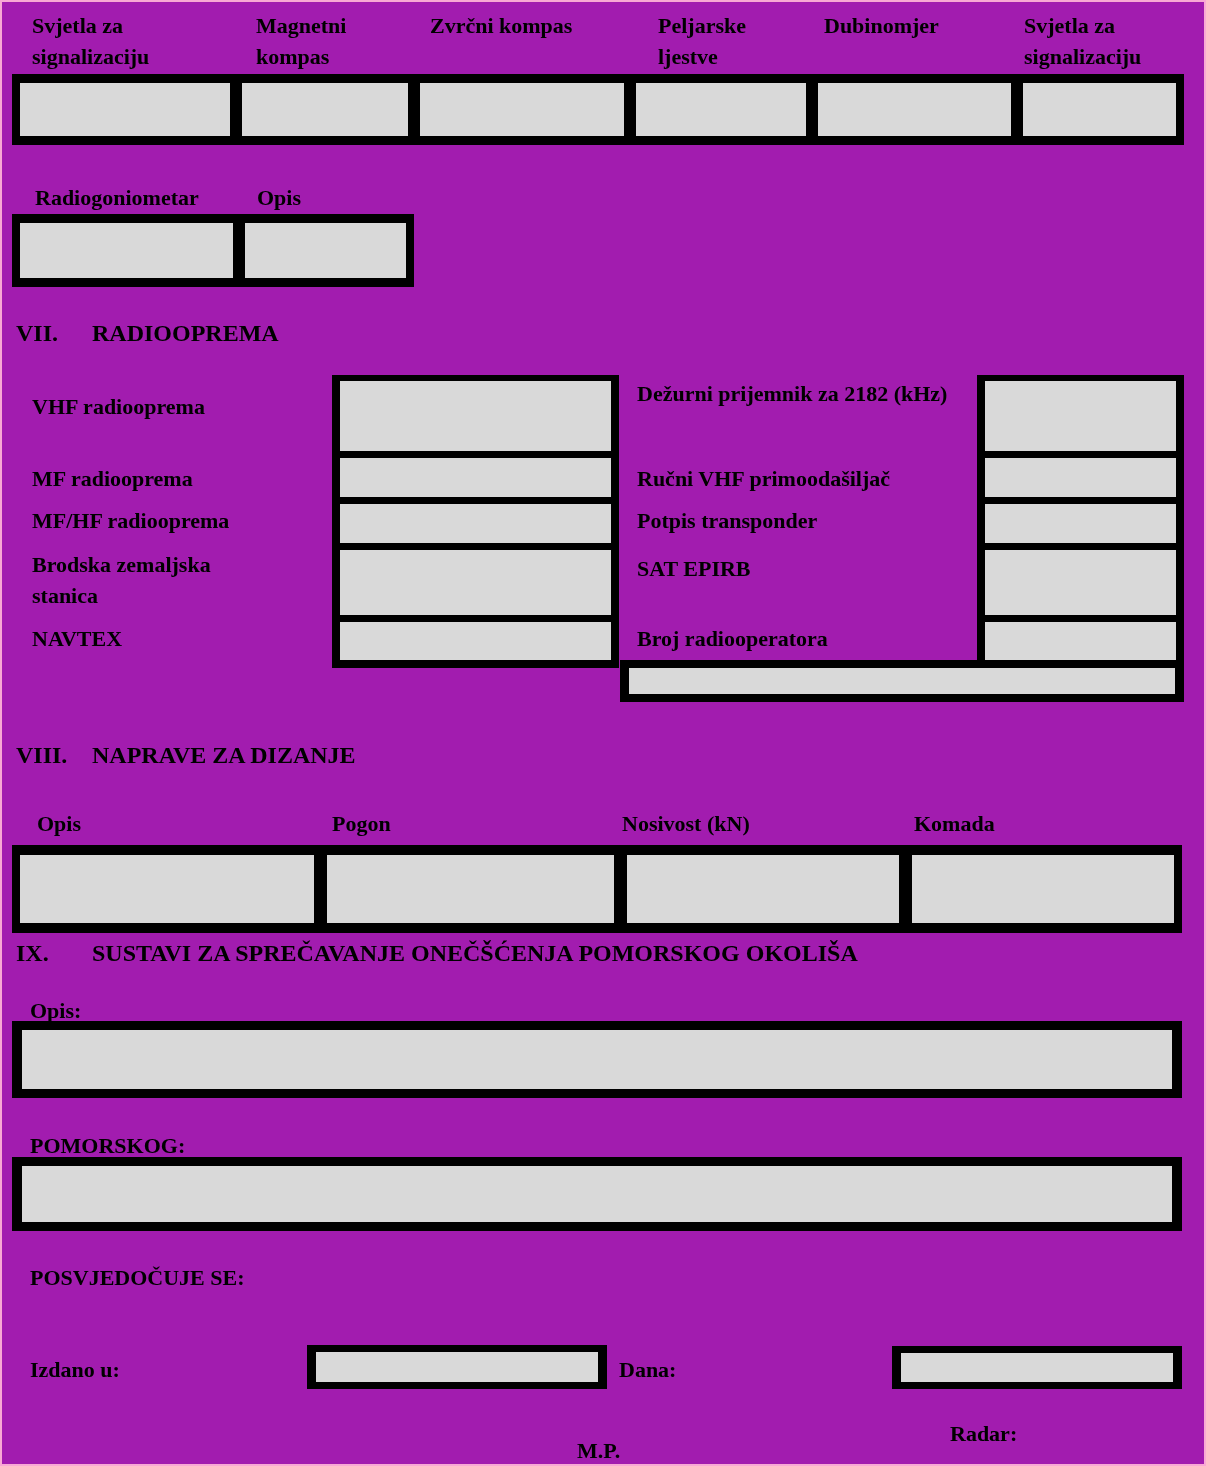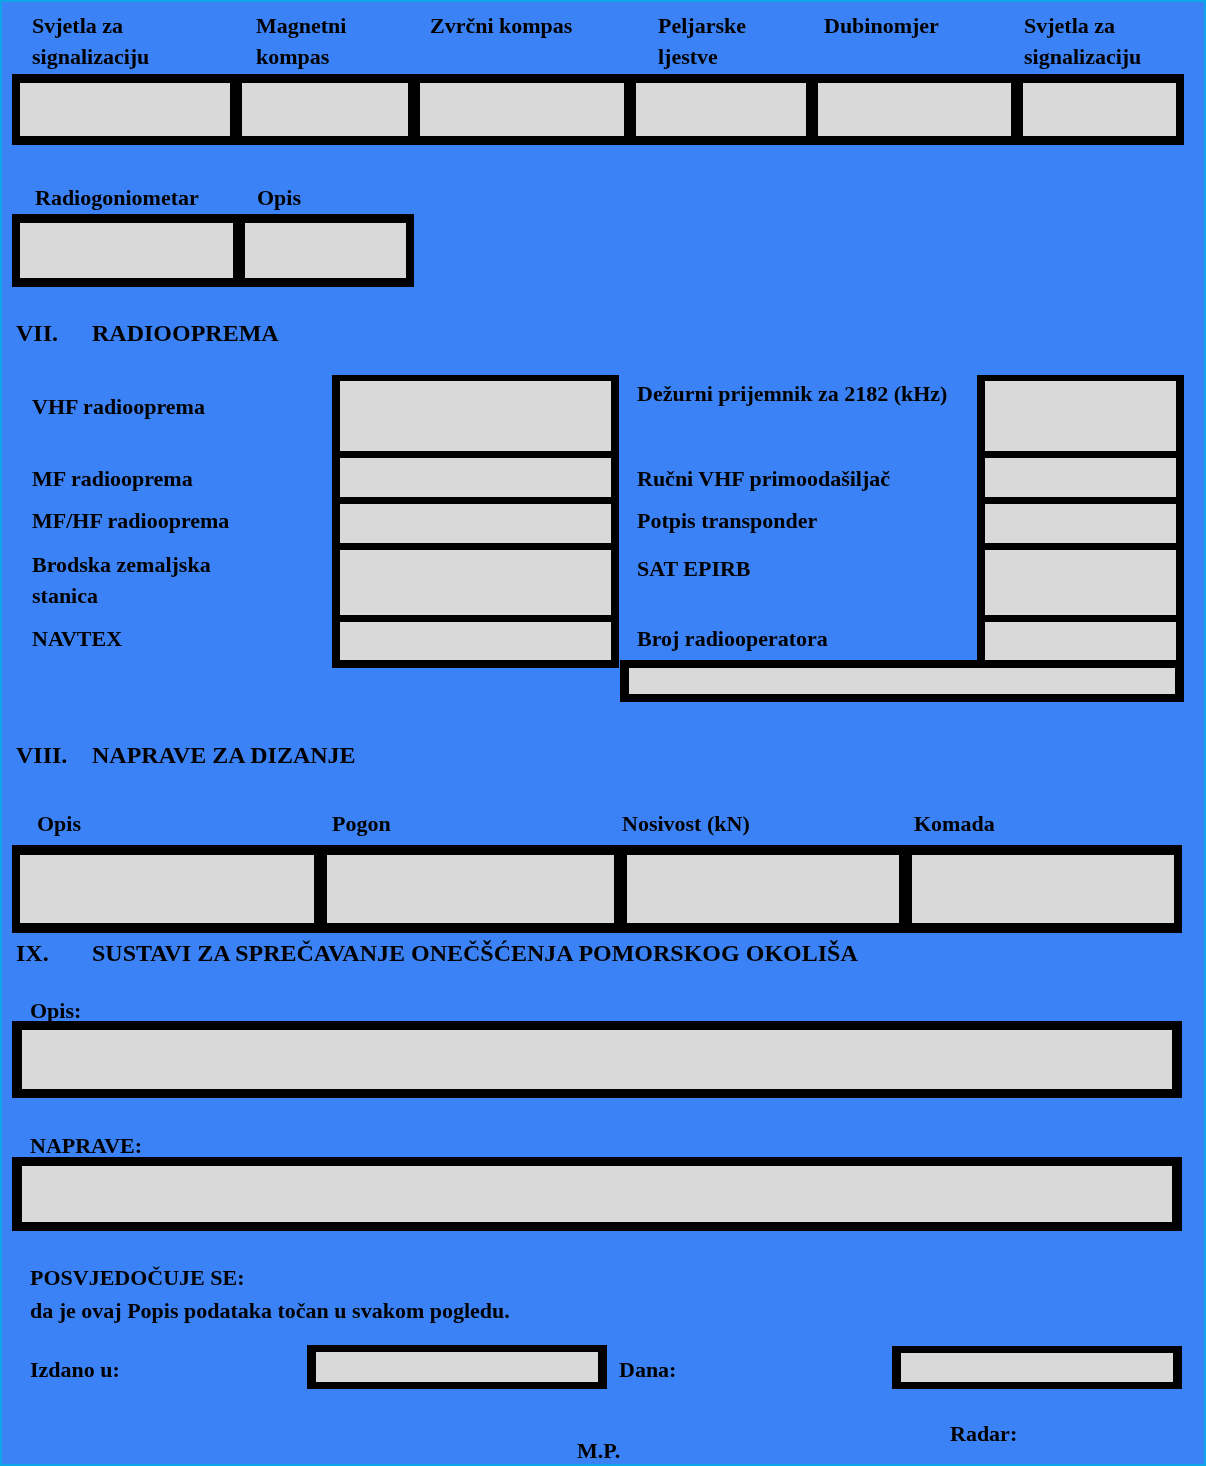--- a/index.html
+++ b/index.html
@@ -1,20 +1,20 @@
 <!DOCTYPE html>
 <html><head>
 <meta charset="utf-8">
 <style>
   html,body { margin:0; padding:0; background:#ffffff; }
   .page {
     position:relative;
     width:1206px; height:1466px;
-    background:#3b82f6;
-    border:2px solid #0ea5e9;
+    background:#a21caf;
+    border:2px solid #f9a8d4;
     box-sizing:border-box;
     font-family:"Liberation Serif","DejaVu Serif",serif;
     font-weight:bold;
     color:#000;
     overflow:hidden;
   }
   .lbl {
     position:absolute;
     font-size:22px;
     line-height:31px;
@@ -126,27 +126,26 @@
   <div class="heading" style="top:936px;">
     <span class="hnum">IX.</span>
     <span class="htitle">SUSTAVI ZA SPREČAVANJE ONEČŠĆENJA POMORSKOG OKOLIŠA</span>
   </div>
 
   <div class="lbl nowrap" style="left:28px;top:993px;">Opis:</div>
   <div class="strip h" style="left:10px;top:1019px;width:1170px;height:77px;padding:9px 10px;">
     <div class="cell" style="flex:1;"></div>
   </div>
 
-  <div class="lbl nowrap" style="left:28px;top:1128px;">NAPRAVE:</div>
+  <div class="lbl nowrap" style="left:28px;top:1128px;">POMORSKOG:</div>
   <div class="strip h" style="left:10px;top:1155px;width:1170px;height:74px;padding:9px 10px;">
     <div class="cell" style="flex:1;"></div>
   </div>
 
   <div class="lbl nowrap" style="left:28px;top:1260px;">POSVJEDOČUJE SE:</div>
-  <div class="lbl nowrap" style="left:28px;top:1293px;">da je ovaj Popis podataka točan u svakom pogledu.</div>
 
   <div class="lbl nowrap" style="left:28px;top:1352px;text-align:center;">Izdano u:</div>
   <div class="strip h" style="left:305px;top:1343px;width:300px;height:44px;padding:7px 9px;">
     <div class="cell" style="flex:1;"></div>
   </div>
 
   <div class="lbl nowrap" style="left:617px;top:1352px;">Dana:</div>
   <div class="strip h" style="left:890px;top:1344px;width:290px;height:43px;padding:7px 9px;">
     <div class="cell" style="flex:1;"></div>
   </div>

